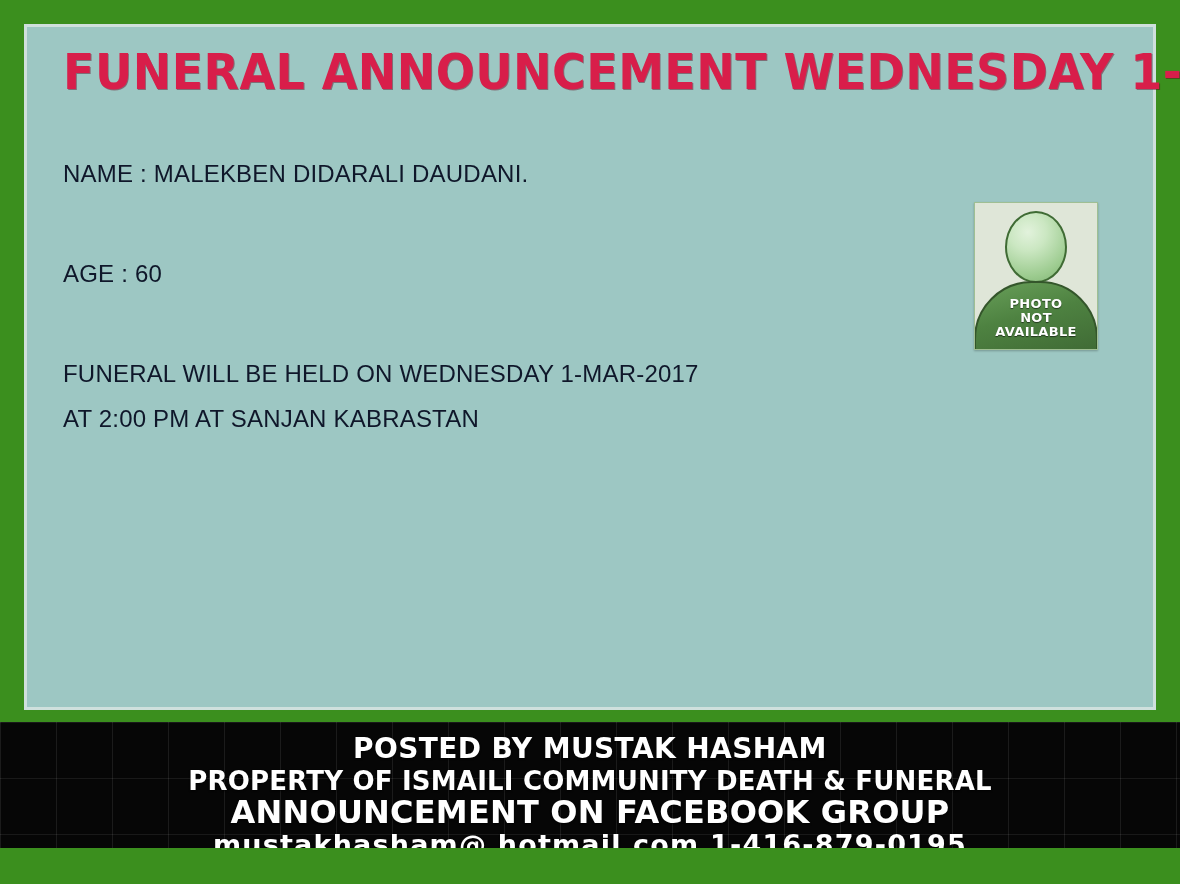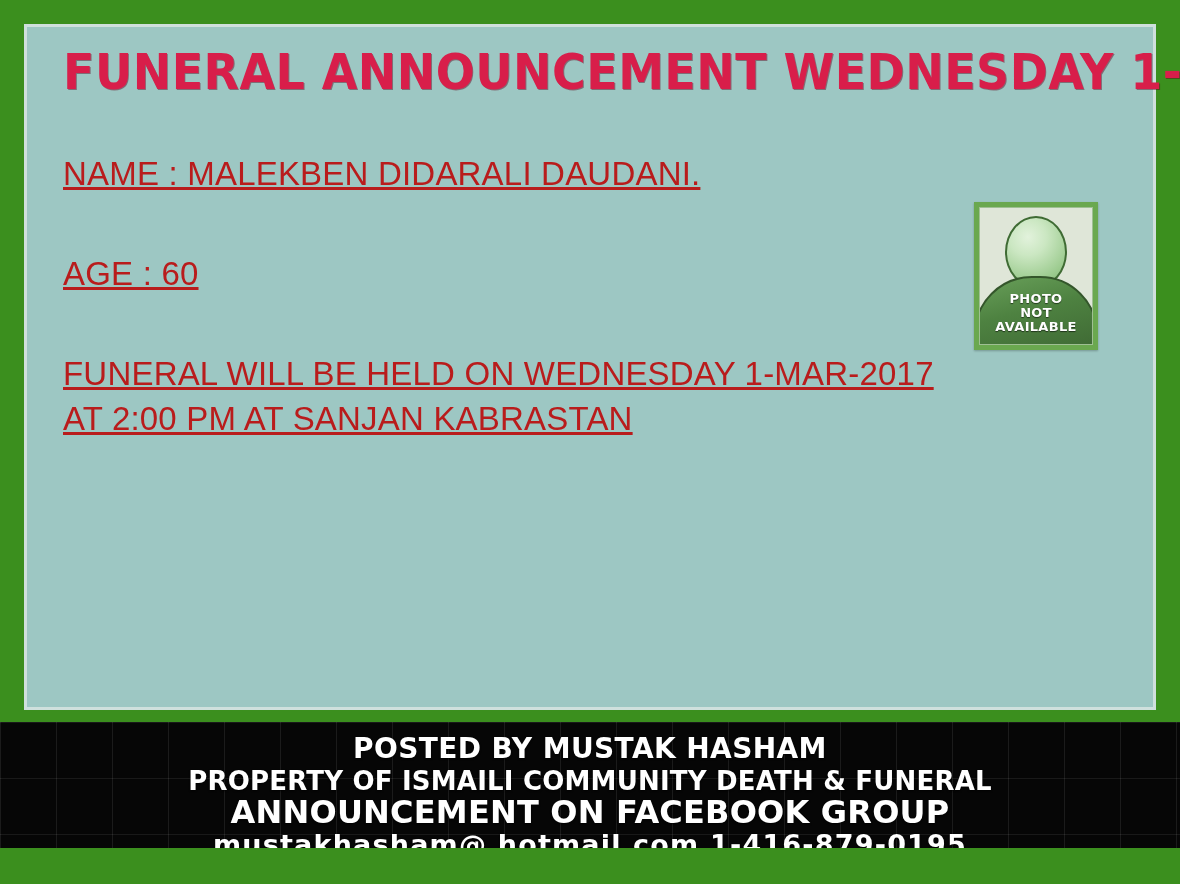--- a/index.html
+++ b/index.html
@@ -52,44 +52,42 @@
     transform-origin: left center;
     text-shadow: 1px 1px 0 rgba(90,0,25,0.45);
   }
 
   
   #body-text {
     position: absolute;
     left: 36px;
     top: 124px;
     width: 1040px;
-    color: #b91c1c;
-    font-size: 33px;
+    color: #0f172a;
+    font-size: 24px;
     line-height: 45px;
     font-weight: normal;
     letter-spacing: 0.2px;
-    text-decoration: underline;
   }
   #body-text .para {
     margin: 0 0 55px 0;
     white-space: pre-line;
   }
   #body-text .para.last {
     margin-bottom: 0;
   }
 
   
   #photo-frame {
     position: absolute;
     left: 947px;
     top: 175px;
     width: 124px;
     height: 148px;
     background: #6aa84f;
-    padding: 5px;
     box-sizing: border-box;
     box-shadow: 0 1px 2px rgba(0,0,0,0.25);
   }
   #photo-inner {
     position: relative;
     width: 100%;
     height: 100%;
     background: #dfe6d8;
     overflow: hidden;
     box-sizing: border-box;

